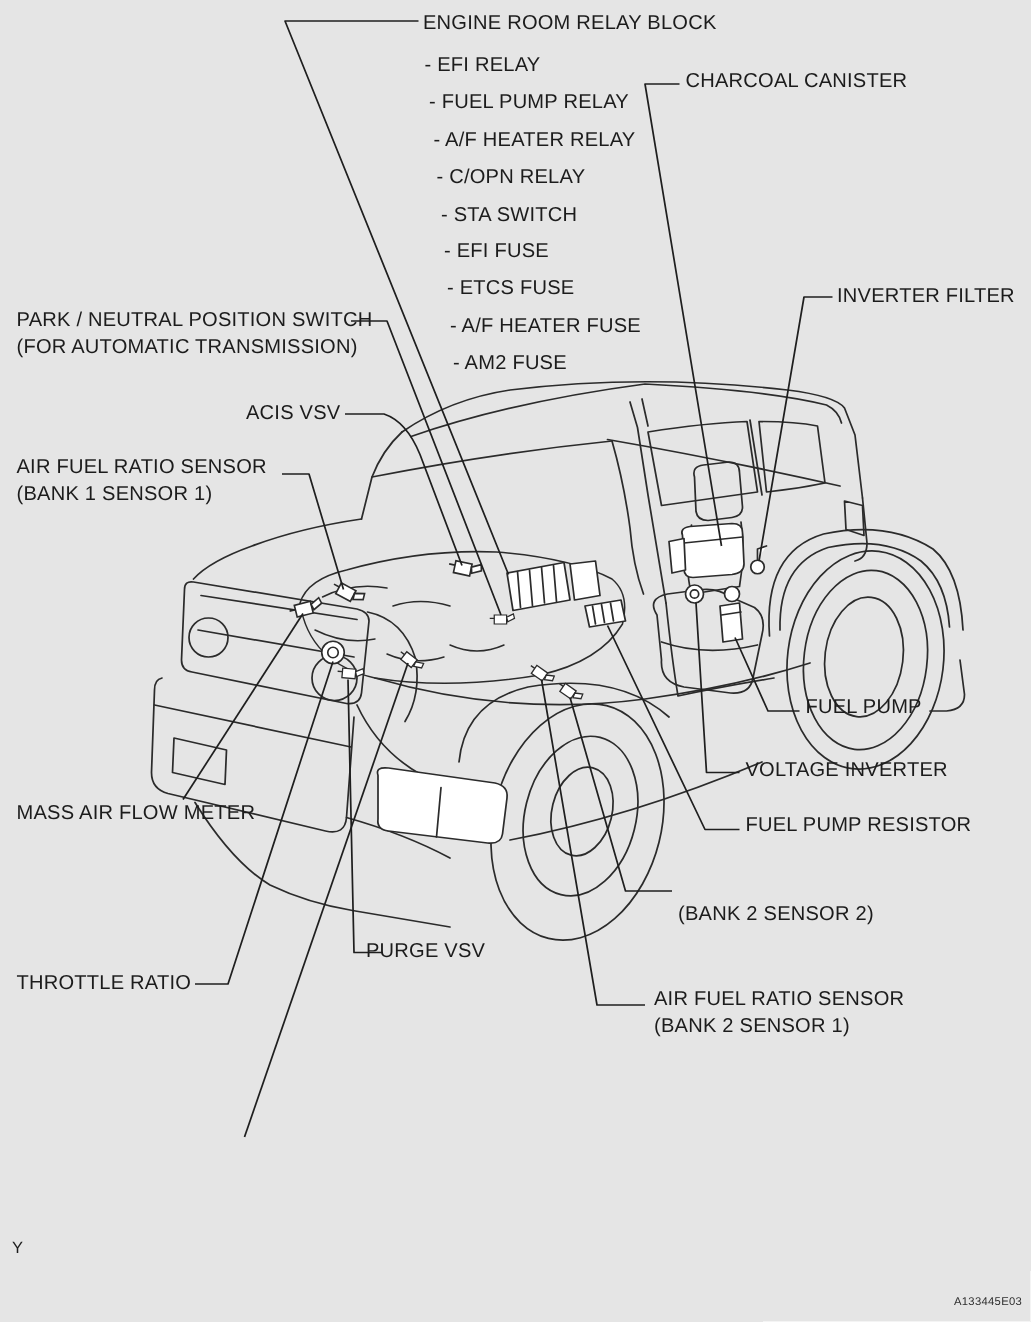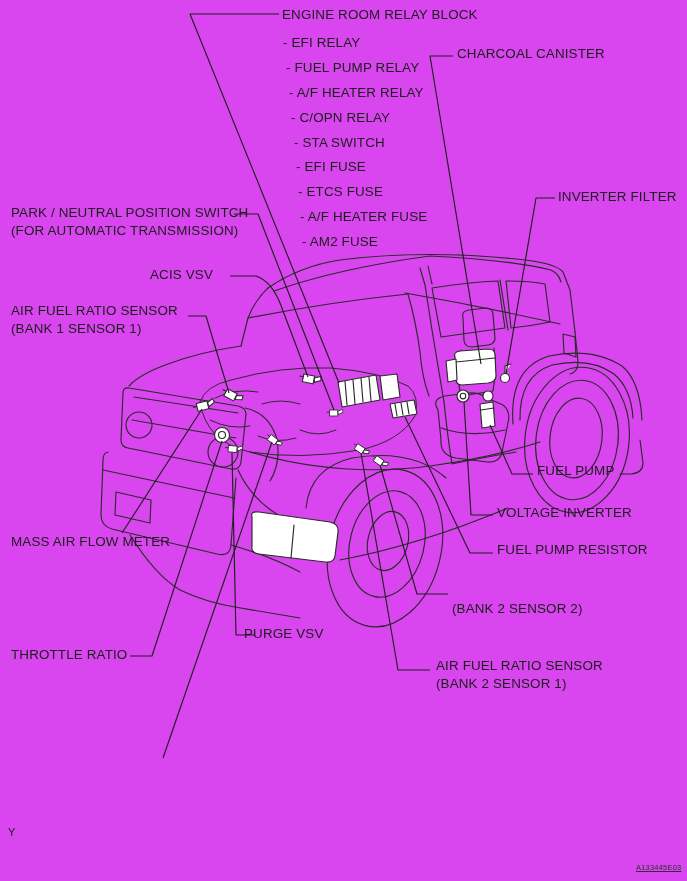--- a/index.html
+++ b/index.html
@@ -1,25 +1,25 @@
 <!DOCTYPE html>
 <html><head>
 <meta charset="utf-8">
 <style>
   html,body{margin:0;padding:0;background:#ffffff;}
   .stage{
-    position:relative;width:687px;height:881px;background:#d946ef;overflow:hidden;
+    position:relative;width:687px;height:881px;background:#e5e5e5;overflow:hidden;
     font-family:"Liberation Sans", sans-serif;color:#1c1c1c;
   }
   .lbl{
     position:absolute;font-size:13.4px;line-height:15px;letter-spacing:.15px;
     white-space:nowrap;color:#1c1c1c;
   }
   .lbl.small{font-size:11px;}
-  .lbl.code{font-size:7.5px;color:#2e2e2e;letter-spacing:.2px;text-decoration:underline;}
+  .lbl.code{font-size:7.5px;color:#2e2e2e;letter-spacing:.2px;}
   svg.art{position:absolute;left:0;top:0;}
 </style>
 </head>
 <body>
 
 <div class="stage">
 
   <svg class="art" width="687" height="881" viewBox="0 0 687 881">
 
     <g stroke="#2b2b2b" stroke-width="1.15" fill="none" stroke-linecap="round" stroke-linejoin="round">
@@ -190,21 +190,21 @@
   <div class="lbl" style="left:298px;top:184px">- ETCS FUSE</div>
   <div class="lbl" style="left:300px;top:209px">- A/F HEATER FUSE</div>
   <div class="lbl" style="left:302px;top:234px">- AM2 FUSE</div>
 
   <div class="lbl" style="left:457px;top:46px">CHARCOAL CANISTER</div>
   <div class="lbl" style="left:558px;top:189px">INVERTER FILTER</div>
 
   <div class="lbl" style="left:11px;top:223px">(FOR AUTOMATIC TRANSMISSION)</div>
   <div class="lbl" style="left:11px;top:205px">PARK / NEUTRAL POSITION SWITCH</div>
 
-  <div class="lbl" style="left:150px;top:267px">ACIS VSV</div>
+  <div class="lbl" style="left:164px;top:267px">ACIS VSV</div>
 
   <div class="lbl" style="left:11px;top:303px">AIR FUEL RATIO SENSOR</div>
   <div class="lbl" style="left:11px;top:321px">(BANK 1 SENSOR 1)</div>
 
   <div class="lbl" style="left:11px;top:534px">MASS AIR FLOW METER</div>
   <div class="lbl" style="left:11px;top:647px">THROTTLE RATIO</div>
   <div class="lbl" style="left:244px;top:626px">PURGE VSV</div>
 
   <div class="lbl" style="left:537px;top:463px">FUEL PUMP</div>
   <div class="lbl" style="left:497px;top:505px">VOLTAGE INVERTER</div>

